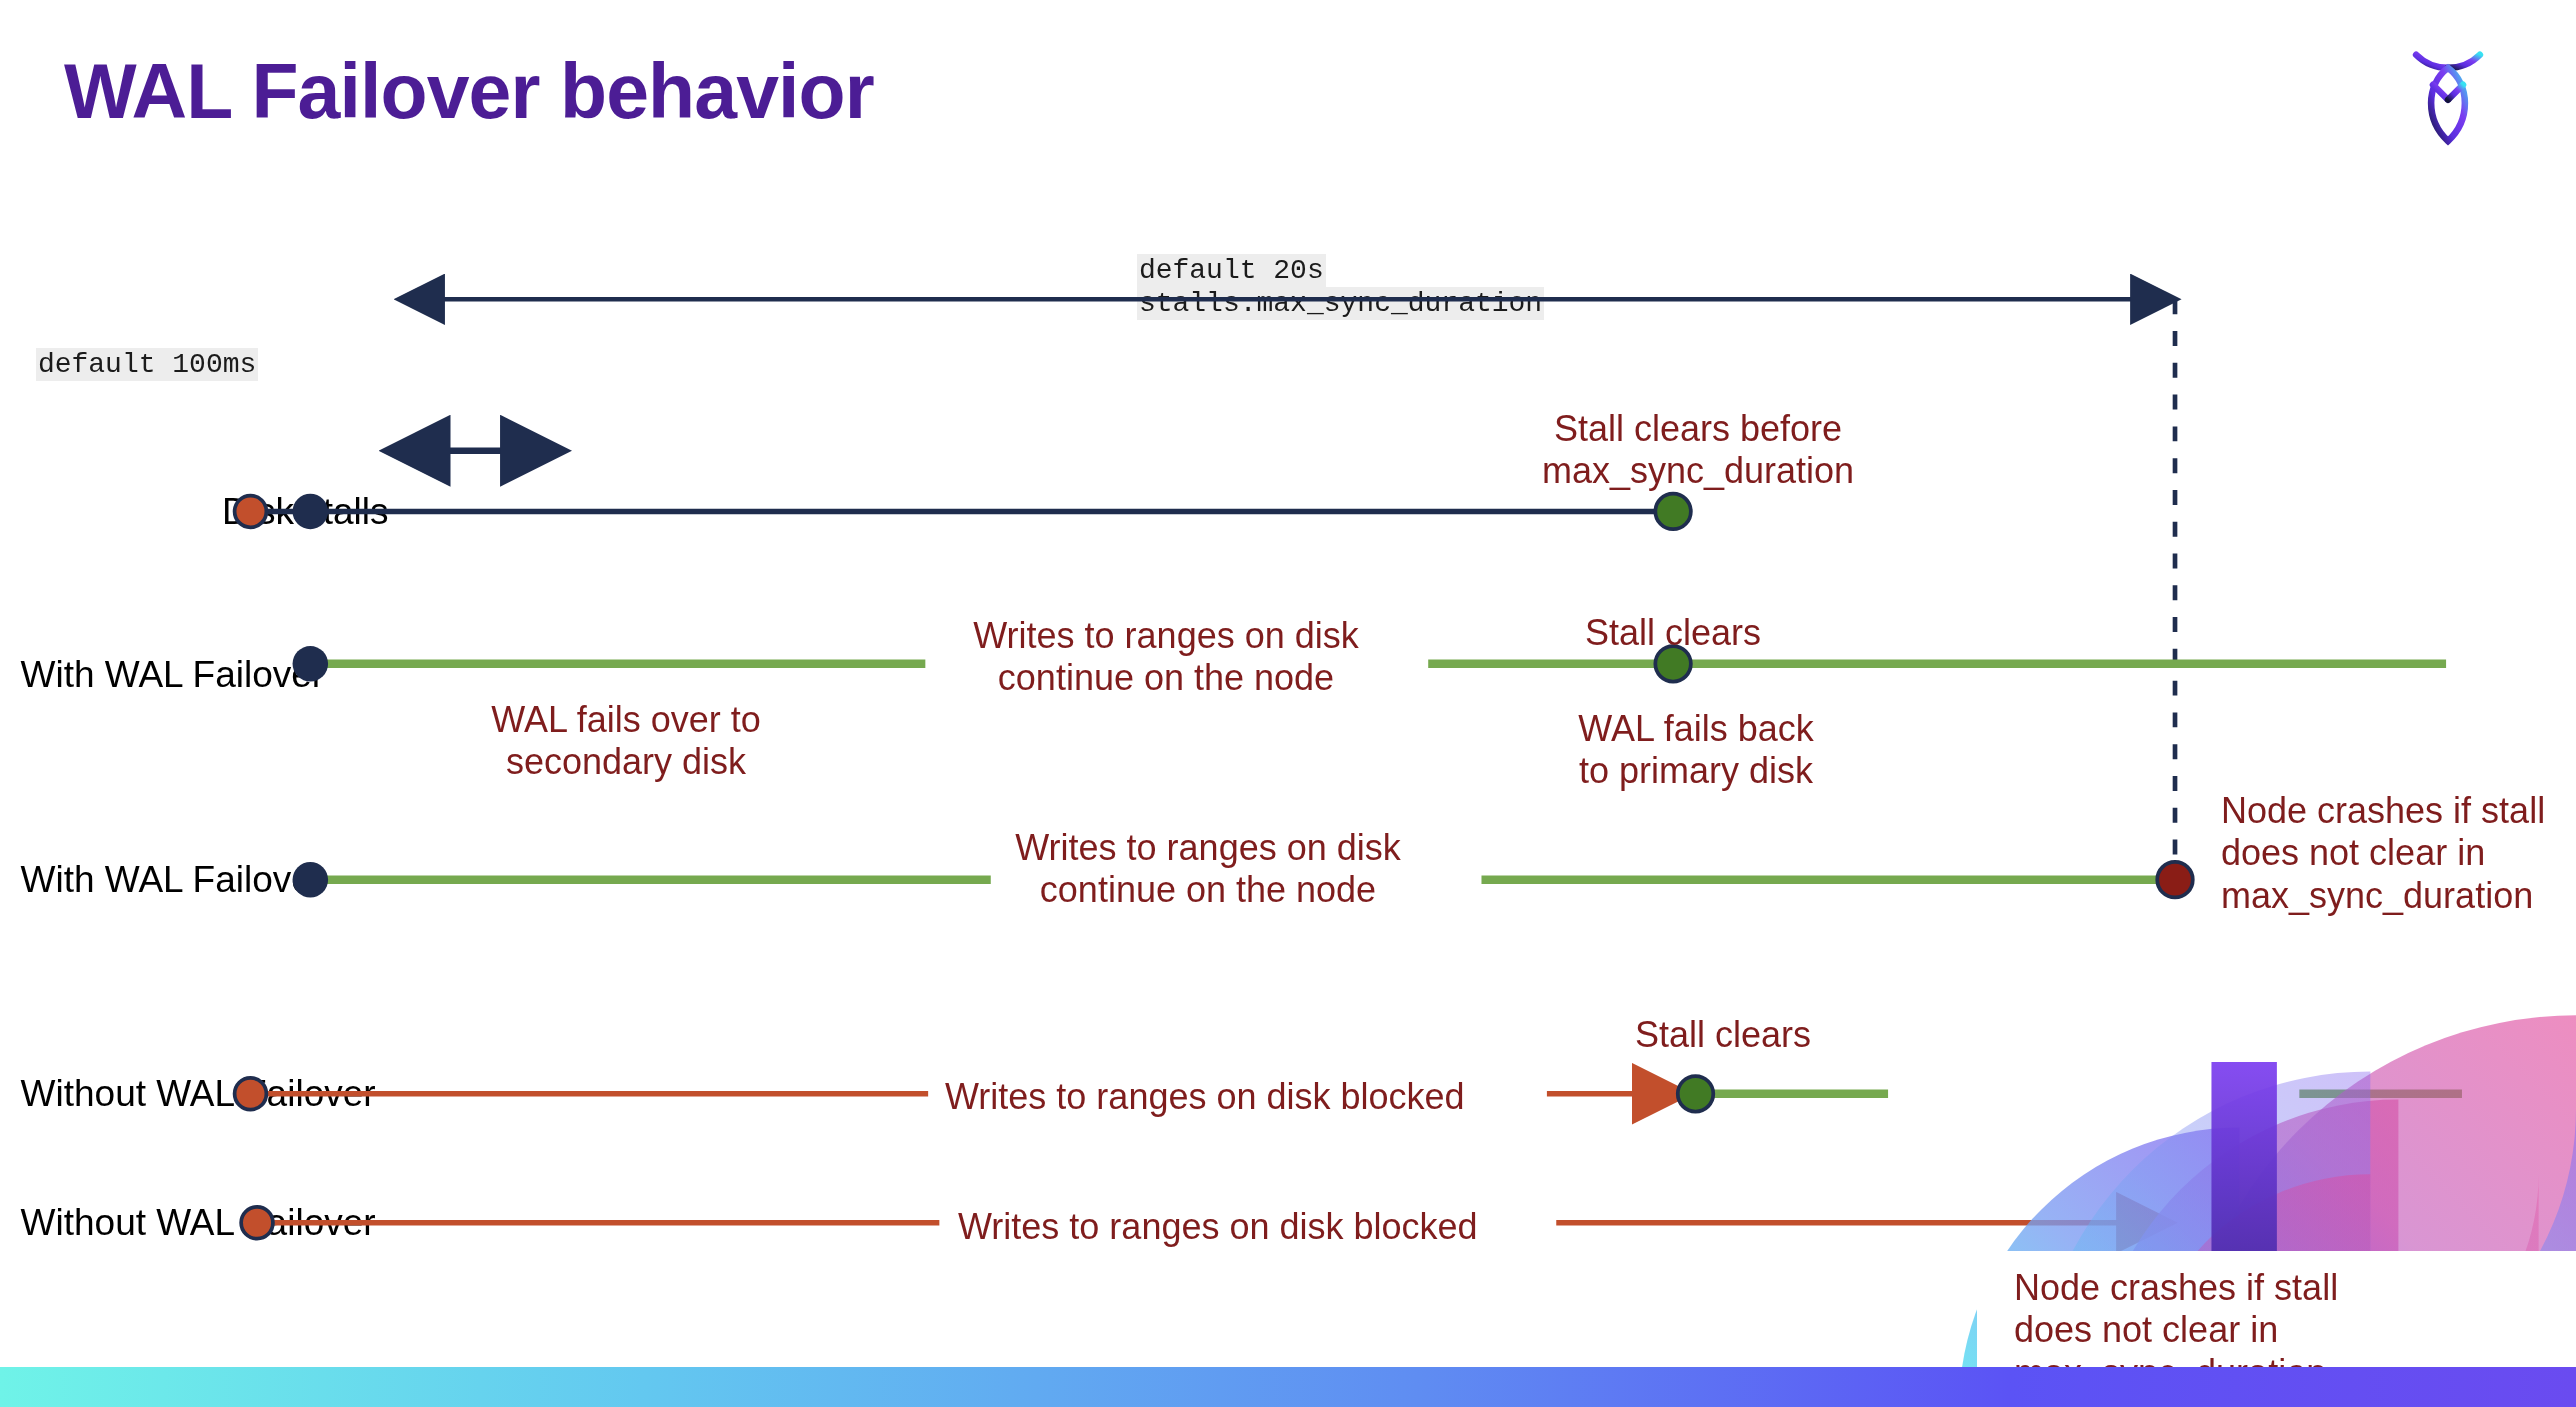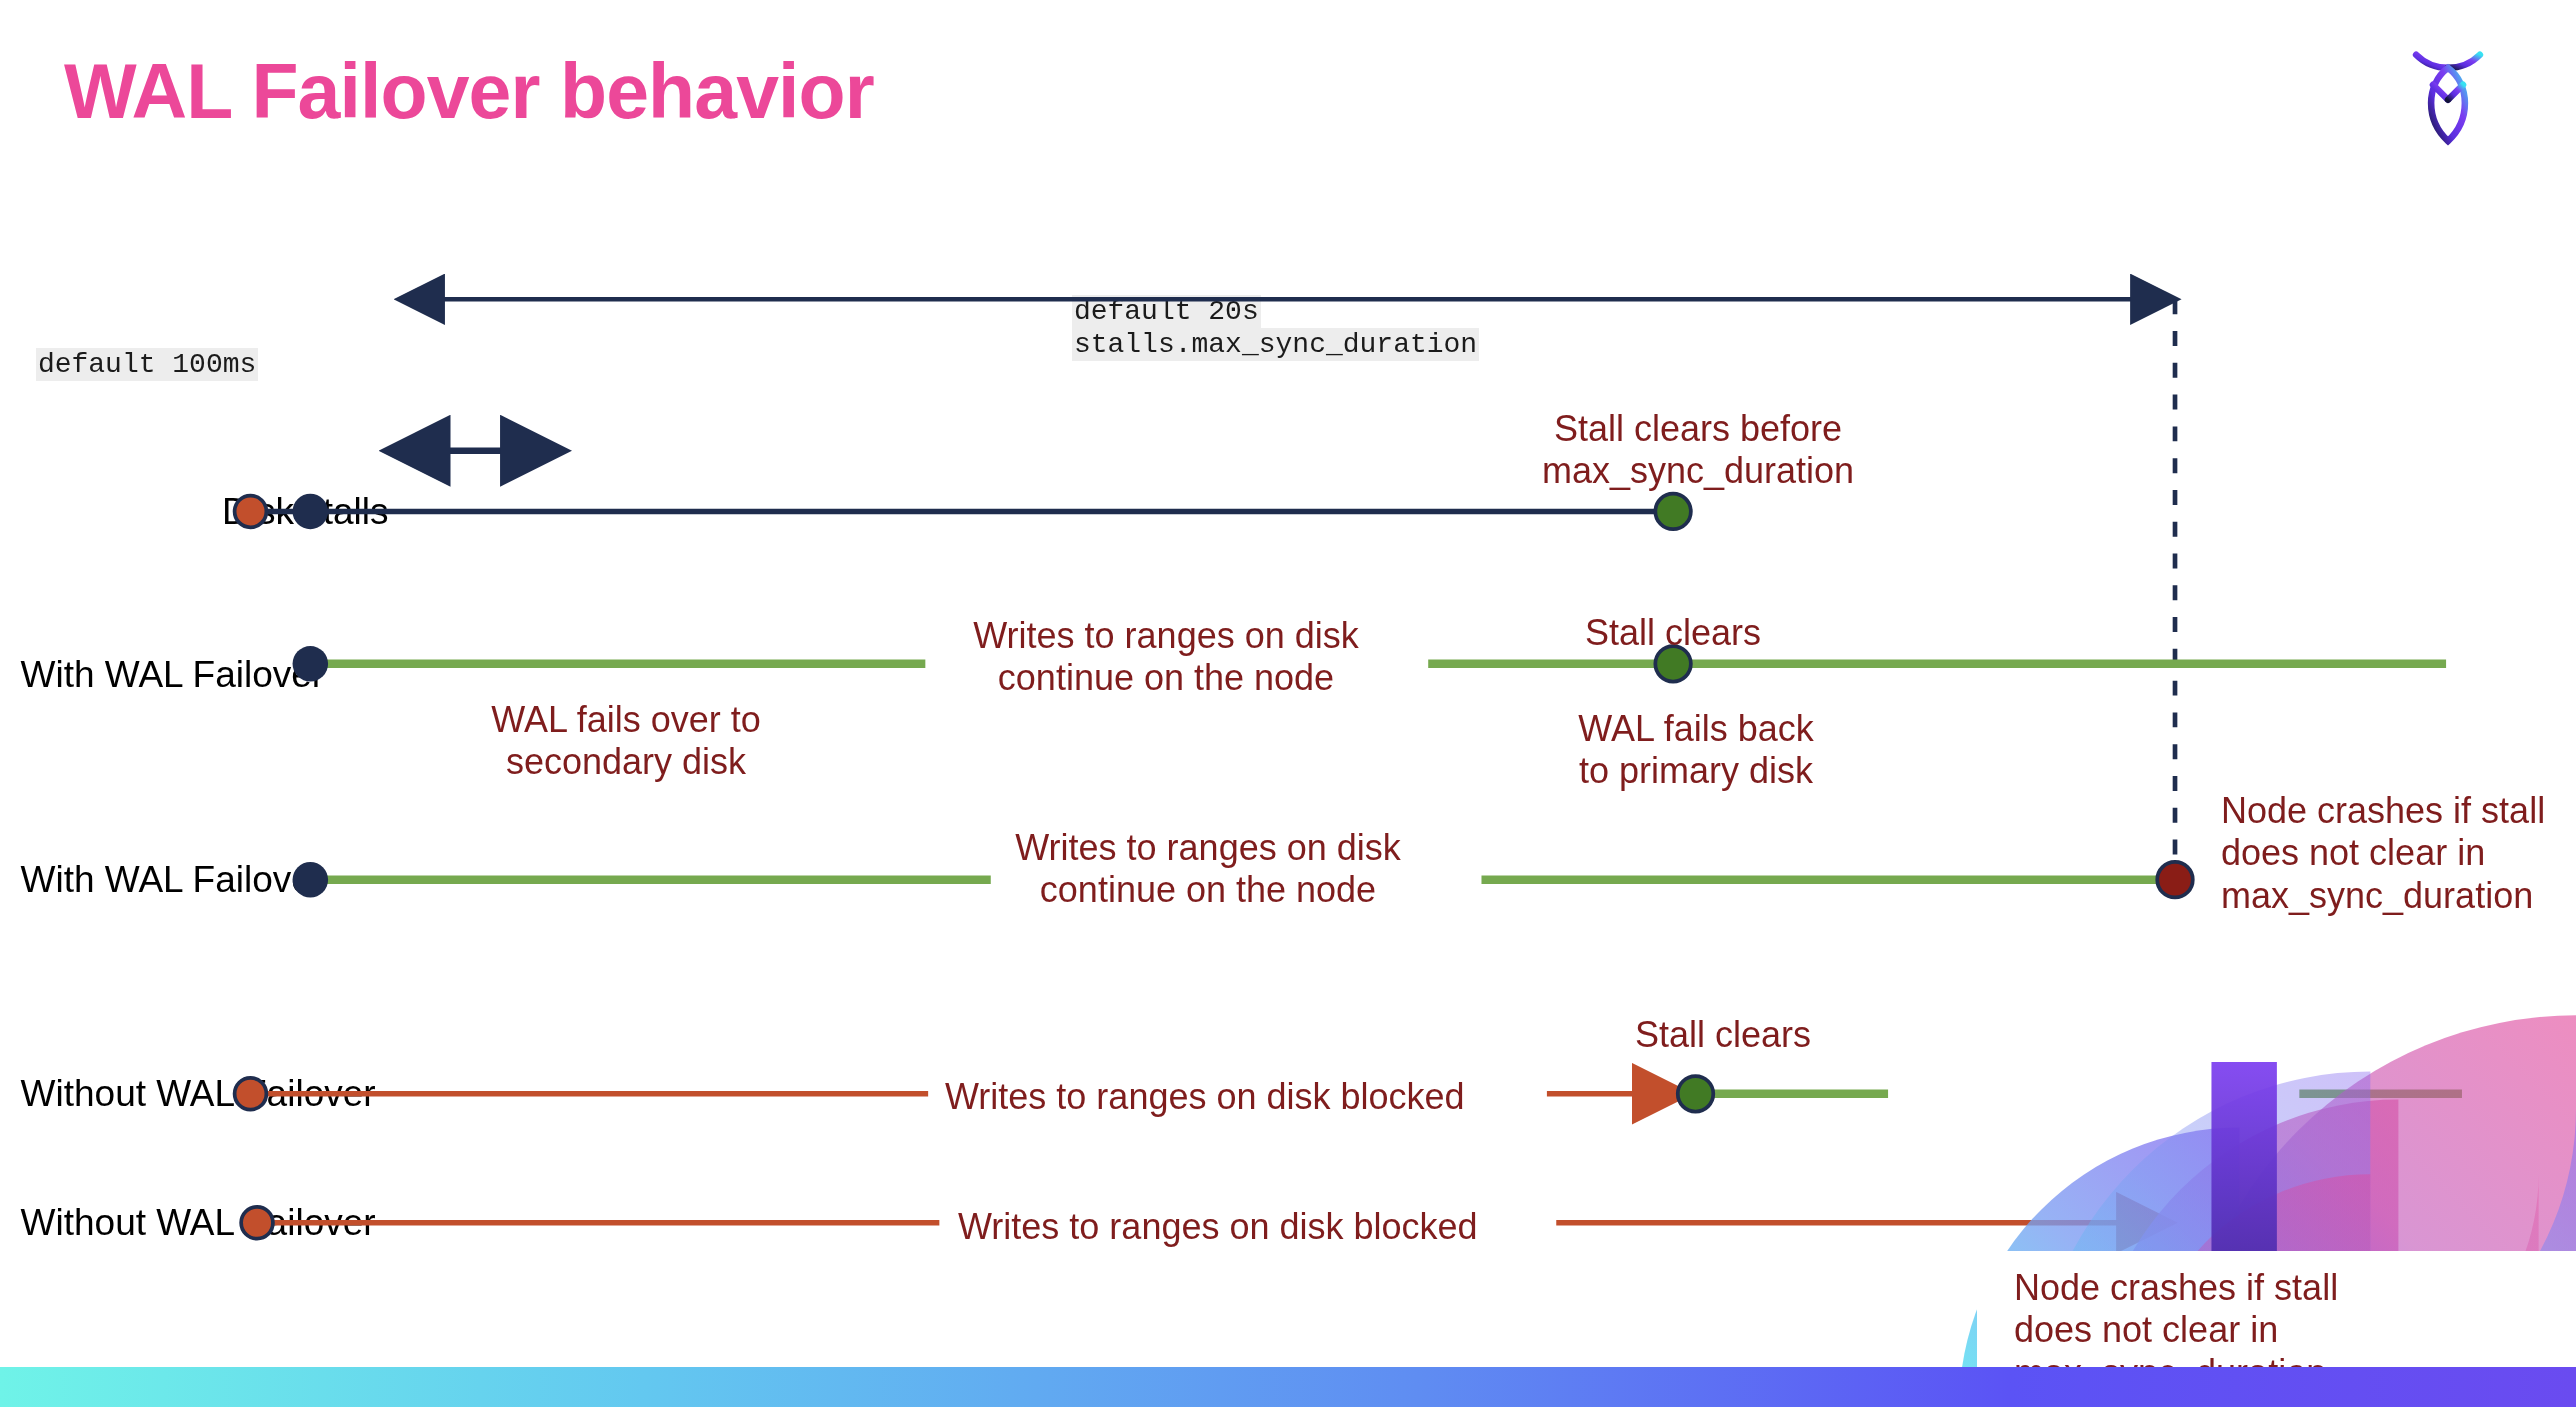--- a/index.html
+++ b/index.html
@@ -9,21 +9,21 @@
     font-family:"Liberation Sans", sans-serif;
     overflow:hidden;
     position:relative;
   }
   .stage{position:absolute;left:0;top:0;width:2576px;height:1408px;overflow:hidden;}
 
   
   #page-title{
     position:absolute;left:64px;top:47px;
     font-size:77px;font-weight:bold;letter-spacing:-0.9px;
-    color:#ec4899;white-space:nowrap;
+    color:#4c1d95;white-space:nowrap;
   }
 
   
   #brand-logo{position:absolute;left:2388px;top:36px;width:120px;height:120px;}
 
   
   .mono{
     font-family:"Liberation Mono", monospace;
     font-size:28px;color:#1b1b1b;
     background:#ededed;
@@ -89,21 +89,21 @@
         <path d="M64 34 C 46 34, 36 26, 30 20"></path>
         <path d="M64 34 C 82 34, 92 26, 98 20"></path>
         <path d="M64 34 C 40 52, 40 90, 64 112 C 88 90, 88 52, 64 34 Z"></path>
         <path d="M64 112 L64 68"></path>
         <path d="M64 68 L48 52"></path>
         <path d="M64 68 L80 52"></path>
       </g>
     </svg>
   </div>
 
-  <div class="mono-block" style="left:1072px;top:254px;margin-top:41px;">
+  <div class="mono-block" style="left:1137px;top:254px;">
     <span class="mono">default 20s</span>
     <span class="mono">stalls.max_sync_duration</span>
   </div>
 
   <div class="mono-block" style="left:36px;top:348px;">
     <span class="mono">default 100ms</span>
   </div>
 
   <div class="row-label" style="left:222px;top:512px;">Disk stalls</div>
   <div class="row-label" style="left:20.6px;top:675px;">With WAL Failover</div>

